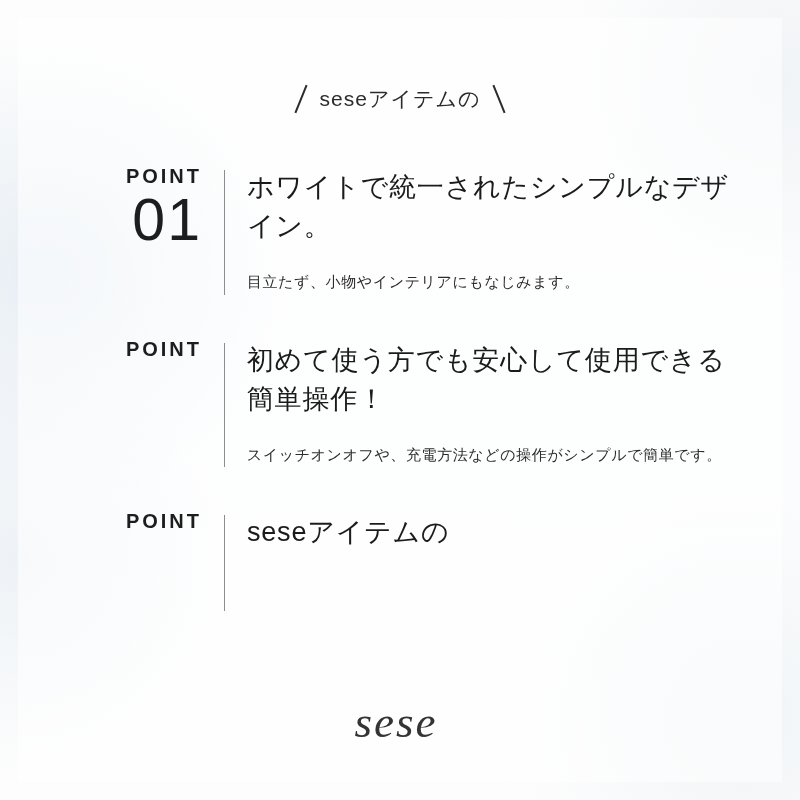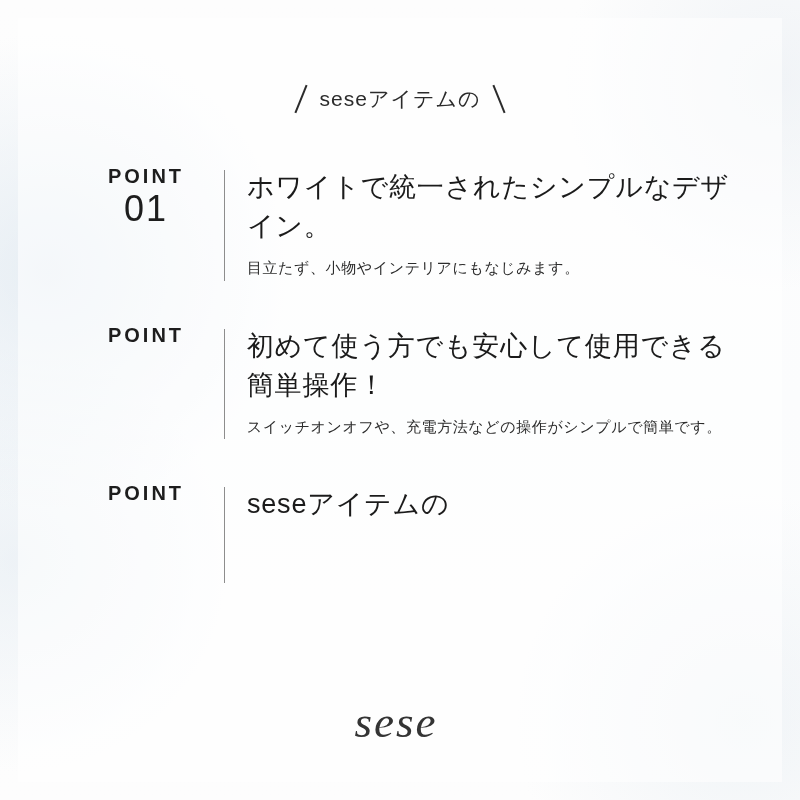--- a/index.html
+++ b/index.html
@@ -84,31 +84,31 @@
     padding-left: 30px;
   }
   .point-row {
     display: flex;
     align-items: flex-start;
     margin-bottom: 44px;
   }
   .point-left {
     width: 112px;
     flex: 0 0 112px;
-    text-align: center;
+    text-align: right;
     color: #1d1d1d;
   }
   .point-word {
     font-size: 20px;
     font-weight: 700;
     letter-spacing: 3px;
     line-height: 1;
   }
   .point-num {
-    font-size: 36px;
+    font-size: 59px;
     font-weight: 400;
     line-height: 1.05;
     letter-spacing: 2px;
     margin-top: 4px;
   }
   .divider {
     width: 1px;
     background: #8d8d8d;
     align-self: stretch;
     margin: 4px 22px 0 22px;
@@ -119,21 +119,21 @@
     padding-top: 2px;
   }
   .point-title {
     font-size: 27px;
     font-weight: 400;
     color: #1b1b1b;
     letter-spacing: 0.8px;
     line-height: 1.45;
   }
   .point-desc {
-    margin-top: 10px;
+    margin-top: 24px;
     font-size: 15px;
     color: #2c2c2c;
     letter-spacing: 0.6px;
     line-height: 1.62;
     font-weight: 400;
   }
 
   
   .row-1 .divider { min-height: 96px; }
   .row-2 .divider { min-height: 104px; }

